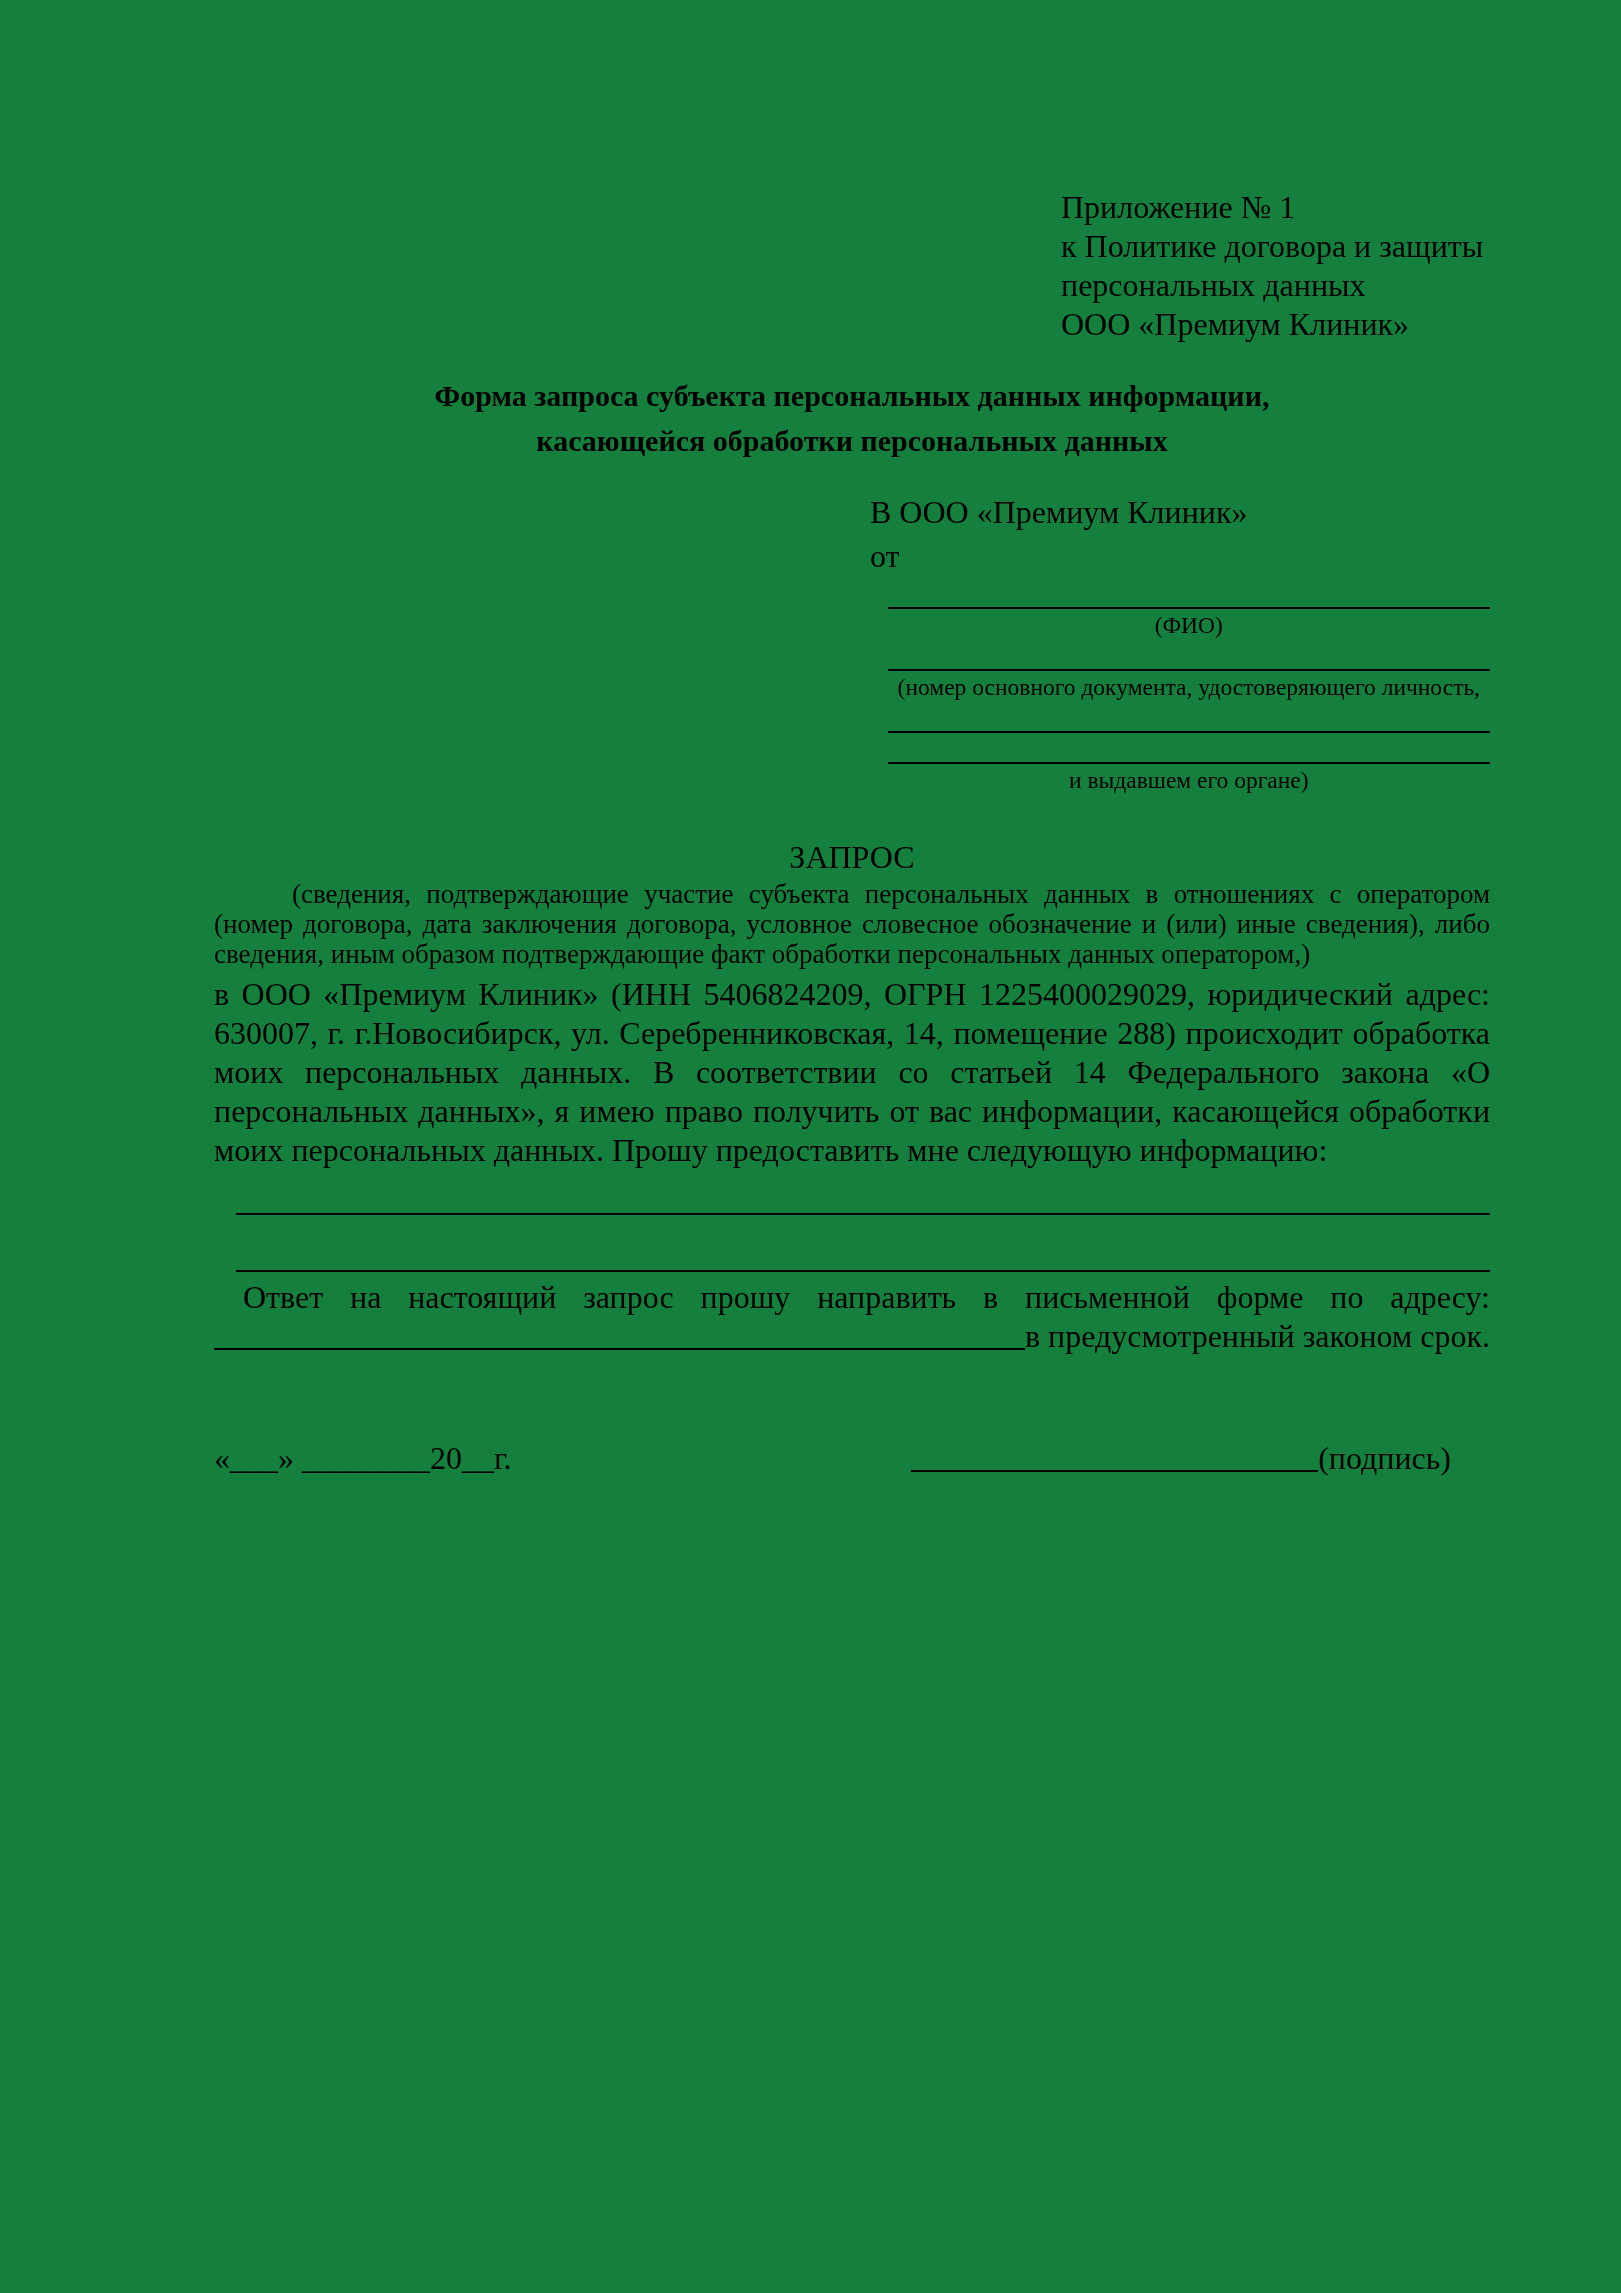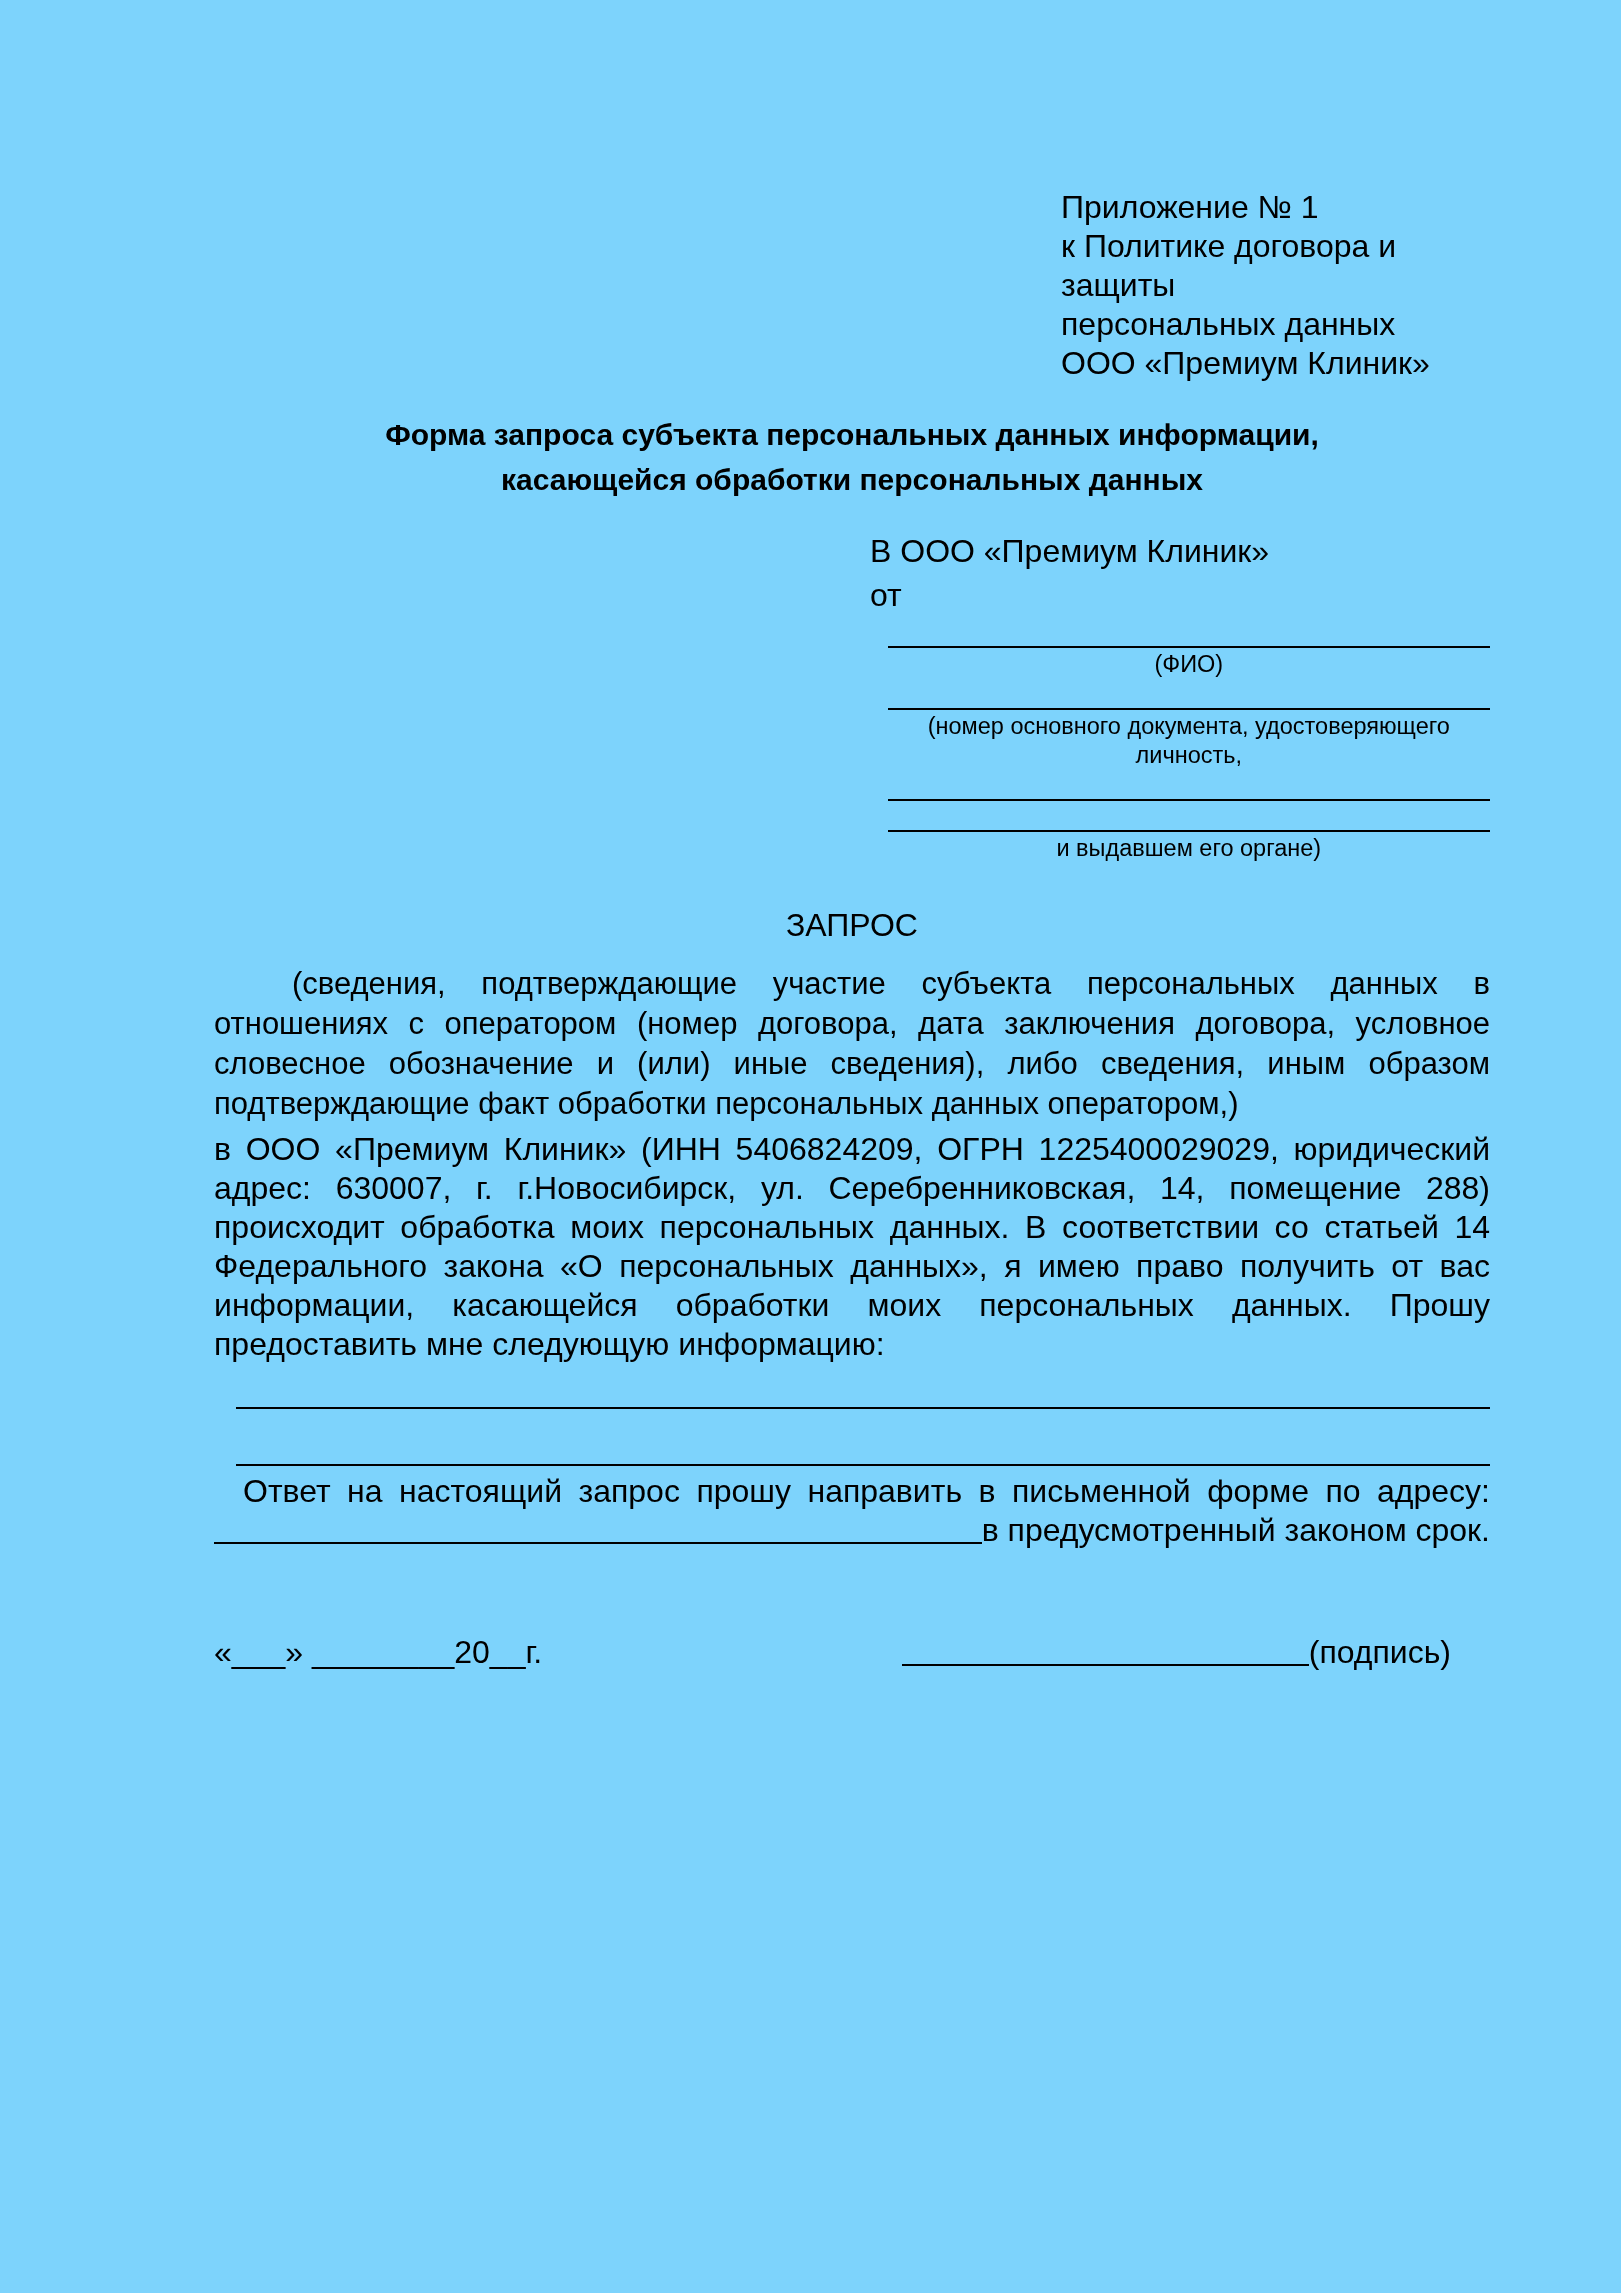--- a/index.html
+++ b/index.html
@@ -2,23 +2,23 @@
 <html><head>
 <meta charset="utf-8">
 <style>
   * { margin: 0; padding: 0; box-sizing: border-box; }
   html, body { background: #e8e8e8; }
   .page {
     position: relative;
     width: 1621px;
     height: 2294px;
     margin: 0 auto;
-    background: #7dd3fc;
+    background: #15803d;
     color: #000000;
-    font-family: Liberation Sans, sans-serif;
+    font-family: Liberation Serif, serif;
     font-size: 32px;
     line-height: 39px;
     padding: 188px 131px 0 214px;
     overflow: hidden;
   }
   
   .appendix {
     margin-left: 847px;
     line-height: 39px;
   }
@@ -62,23 +62,23 @@
   }
   .accordance-row .label { white-space: nowrap; }
   .fill-line {
     flex: 1;
     height: 33px;
     border-bottom: 2.9px solid #000;
     margin-left: 9.8px;
   }
   
   .note {
-    margin-top: 19px;
-    font-size: 31px;
-    line-height: 40px;
+    margin-top: 2px;
+    font-size: 27px;
+    line-height: 30px;
     text-align: justify;
     text-indent: 78px;
   }
   
   .body-par {
     margin-top: 5.9px;
     text-align: justify;
   }
   
   .blank-line-a { margin: 43px 0 0 21.6px; }

